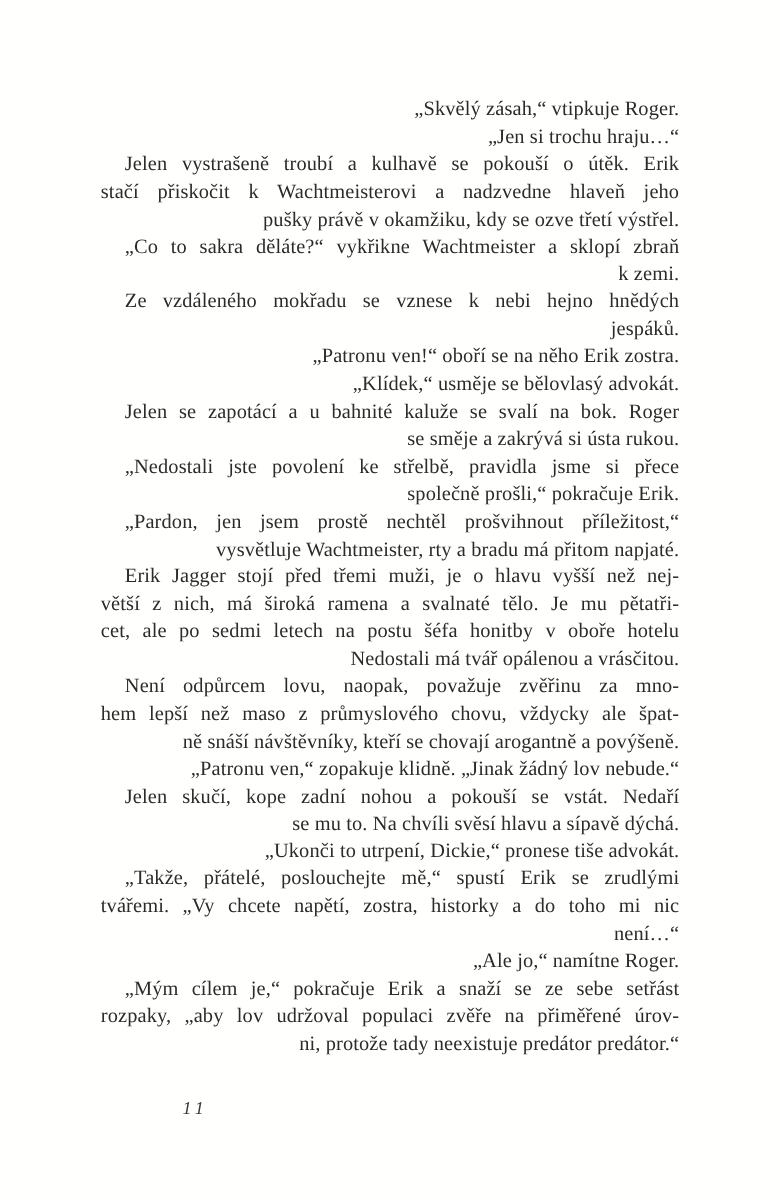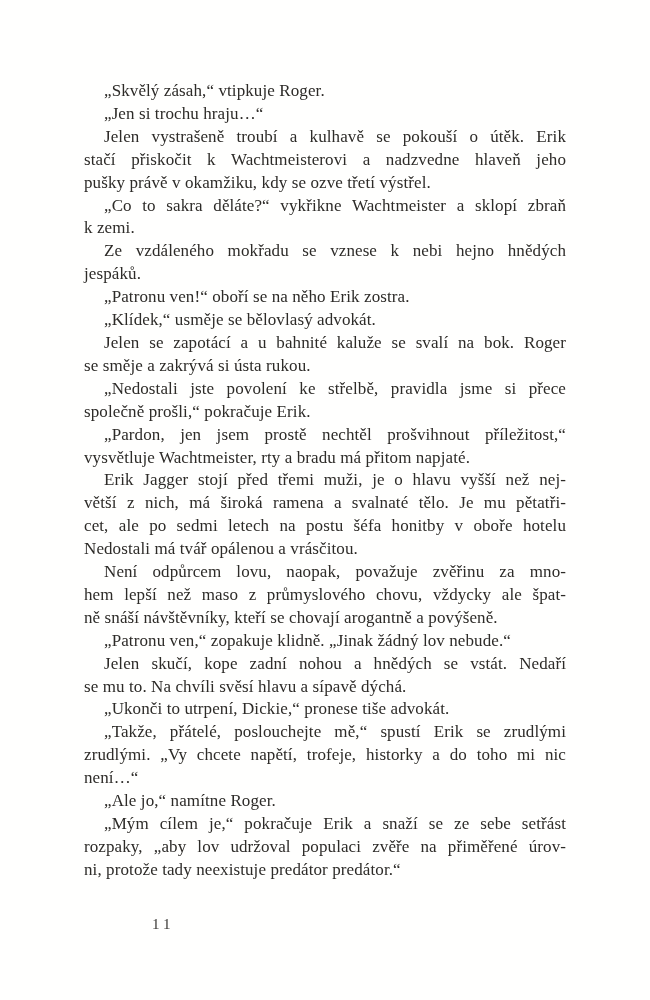--- a/index.html
+++ b/index.html
@@ -27,38 +27,39 @@
     width: 482px;
     font-size: 17px;
     line-height: 22.9px;
     letter-spacing: 0.1px;
   }
   .paragraph {
     margin: 0;
     padding: 0;
   }
   .line {
-    text-align: left;
+    text-align: right;
     white-space: normal;
   }
   .line.just {
     text-align: justify;
     text-align-last: justify;
   }
   .line.first {
     text-indent: 20px;
   }
   .page-number {
     position: absolute;
     left: 152px;
     top: 916px;
     font-size: 15px;
     letter-spacing: 4px;
     color: #3a3835;
     font-family: "Liberation Serif", serif;
+    font-style: italic;
   }
 </style>
 </head>
 <body>
 
 <div class="page">
   <div class="text-block">
       <div class="paragraph">
         <div class="line first">„Skvělý zásah,“ vtipkuje Roger.</div>
       </div>
@@ -104,29 +105,29 @@
       </div>
       <div class="paragraph">
         <div class="line first just">Není odpůrcem lovu, naopak, považuje zvěřinu za mno-</div>
         <div class="line just">hem lepší než maso z průmyslového chovu, vždycky ale špat-</div>
         <div class="line">ně snáší návštěvníky, kteří se chovají arogantně a povýšeně.</div>
       </div>
       <div class="paragraph">
         <div class="line first">„Patronu ven,“ zopakuje klidně. „Jinak žádný lov nebude.“</div>
       </div>
       <div class="paragraph">
-        <div class="line first just">Jelen skučí, kope zadní nohou a hnědých se vstát. Nedaří</div>
+        <div class="line first just">Jelen skučí, kope zadní nohou a pokouší se vstát. Nedaří</div>
         <div class="line">se mu to. Na chvíli svěsí hlavu a sípavě dýchá.</div>
       </div>
       <div class="paragraph">
         <div class="line first">„Ukonči to utrpení, Dickie,“ pronese tiše advokát.</div>
       </div>
       <div class="paragraph">
         <div class="line first just">„Takže, přátelé, poslouchejte mě,“ spustí Erik se zrudlými</div>
-        <div class="line just">zrudlými. „Vy chcete napětí, trofeje, historky a do toho mi nic</div>
+        <div class="line just">tvářemi. „Vy chcete napětí, zostra, historky a do toho mi nic</div>
         <div class="line">není…“</div>
       </div>
       <div class="paragraph">
         <div class="line first">„Ale jo,“ namítne Roger.</div>
       </div>
       <div class="paragraph">
         <div class="line first just">„Mým cílem je,“ pokračuje Erik a snaží se ze sebe setřást</div>
         <div class="line just">rozpaky, „aby lov udržoval populaci zvěře na přiměřené úrov-</div>
         <div class="line">ni, protože tady neexistuje predátor predátor.“</div>
       </div>

